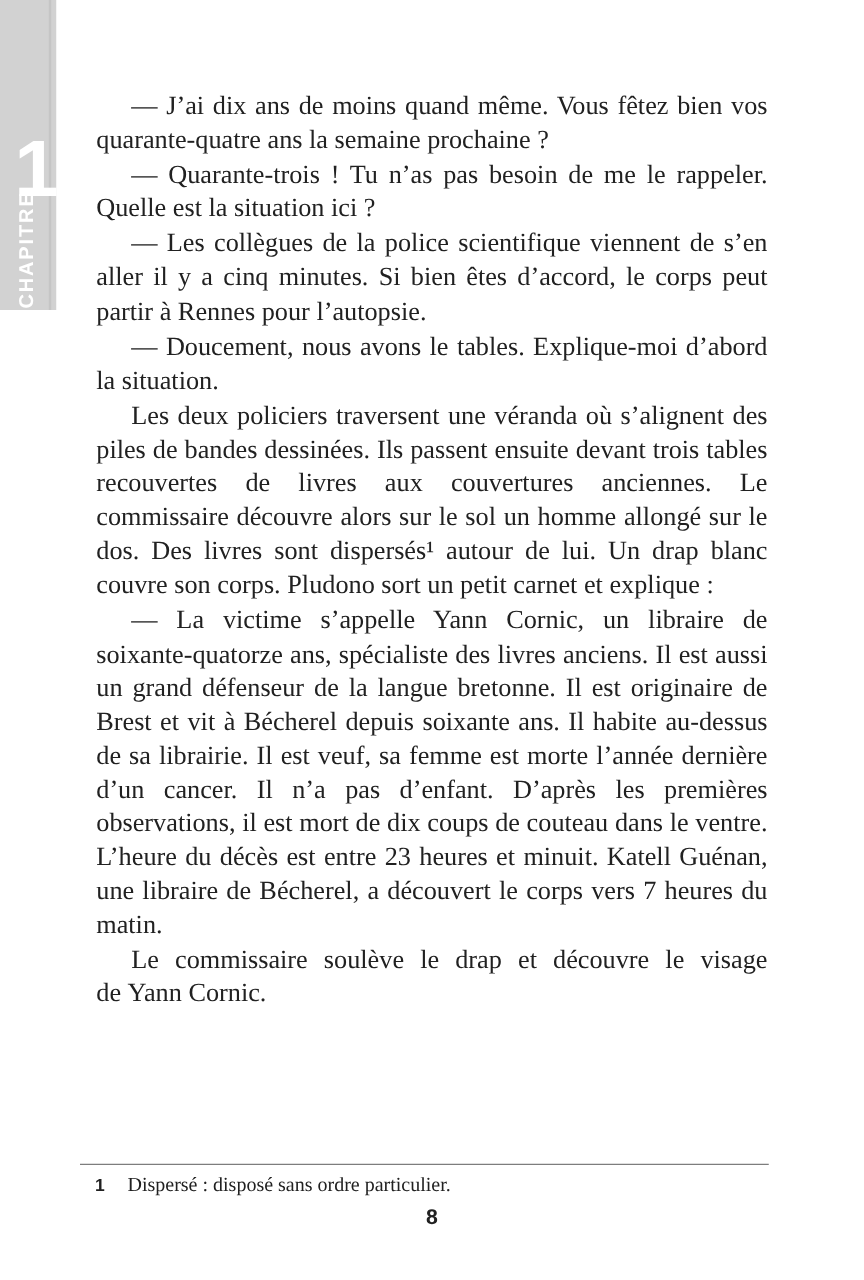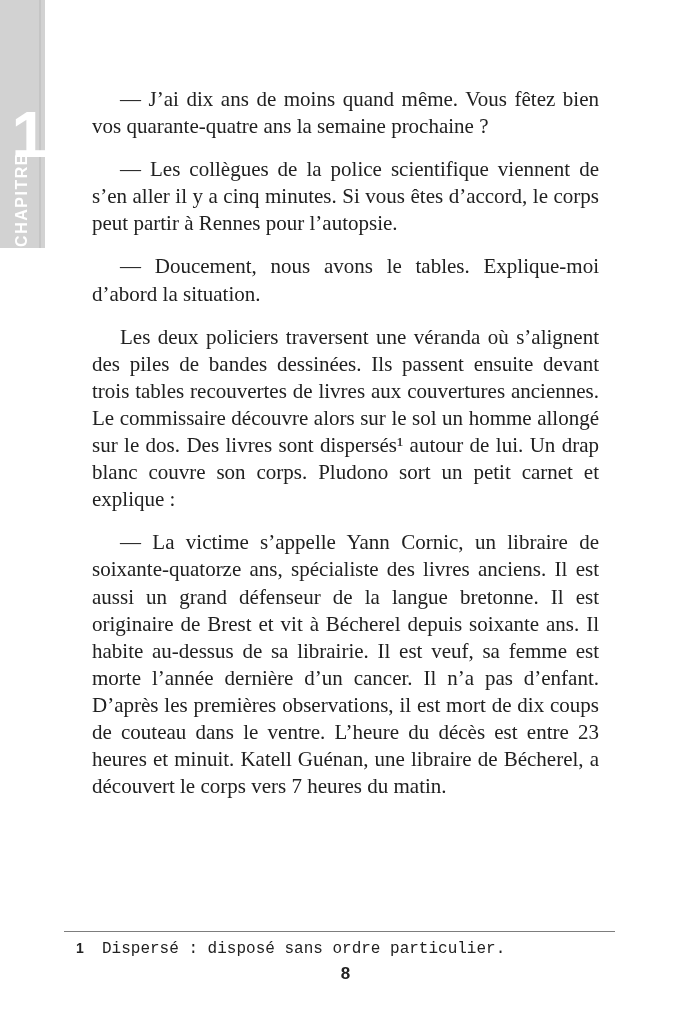--- a/index.html
+++ b/index.html
@@ -66,21 +66,21 @@
     position: absolute;
     left: 76px;
     top: 70px;
     width: 539px;
     font-size: 21px;
     line-height: 27.1px;
     color: var(--text-color, #212121);
     text-align: justify;
   }
   .body-text p {
-    margin: 16px;
+    margin: 1px;
     padding: 0;
     text-indent: 28px;
   }
   .body-text p.bold {
     font-weight: bold;
   }
 
   
   .footnote-rule {
     position: absolute;
@@ -100,21 +100,21 @@
     color: var(--text-color, #212121);
   }
   .fn-marker {
     display: inline-block;
     width: 26px;
     font-family: "Liberation Sans", sans-serif;
     font-weight: bold;
     font-size: 14px;
   }
   .fn-text {
-    font-family: Liberation Mono, monospace;
+    font-family: Liberation Serif, serif;
   }
 
   
   .page-number {
     position: absolute;
     left: 76px;
     top: 964px;
     width: 539px;
     text-align: center;
     font-family: "Liberation Sans", sans-serif;
@@ -129,24 +129,26 @@
 <div class="page">
 
   <div class="chapter-tab">
     <div class="tab-seam"></div>
     <div class="chapter-number">1</div>
     <div class="chapter-label">CHAPITRE</div>
   </div>
 
   <div class="body-text">
     <p>— J’ai dix ans de moins quand même. Vous fêtez bien vos quarante-quatre ans la semaine prochaine&nbsp;?</p>
-    <p>— Les collègues de la police scientifique viennent de s’en aller il y a cinq minutes. Si vous êtes d’accord, le corps peut partir à Rennes pour l’autopsie.</p>
+    <p>— Quarante-trois&nbsp;! Tu n’as pas besoin de me le rappeler. Quelle est la situation ici&nbsp;?</p>
+    <p>— Les collègues de la police scientifique viennent de s’en aller il y a cinq minutes. Si bien êtes d’accord, le corps peut partir à Rennes pour l’autopsie.</p>
     <p>— Doucement, nous avons le tables. Explique-moi d’abord la situation.</p>
     <p>Les deux policiers traversent une véranda où s’alignent des piles de bandes dessinées. Ils passent ensuite devant trois tables recouvertes de livres aux couvertures anciennes. Le commissaire découvre alors sur le sol un homme allongé sur le dos. Des livres sont dispersés¹ autour de lui. Un drap blanc couvre son corps. Pludono sort un petit carnet et explique&nbsp;:</p>
     <p>— La victime s’appelle Yann Cornic, un libraire de soixante-quatorze ans, spécialiste des livres anciens. Il est aussi un grand défenseur de la langue bretonne. Il est originaire de Brest et vit à Bécherel depuis soixante ans. Il habite au-dessus de sa librairie. Il est veuf, sa femme est morte l’année dernière d’un cancer. Il n’a pas d’enfant. D’après les premières observations, il est mort de dix coups de couteau dans le ventre. L’heure du décès est entre 23 heures et minuit. Katell Guénan, une libraire de Bécherel, a découvert le corps vers 7 heures du matin.</p>
+    <p>Le commissaire soulève le drap et découvre le visage de&nbsp;Yann Cornic.</p>
   </div>
 
   <div class="footnote-rule"></div>
 
   <div class="footnote">
     <span class="fn-marker">1</span><span class="fn-text">Dispersé&nbsp;: disposé sans ordre particulier.</span>
   </div>
 
   <div class="page-number">8</div>
 

